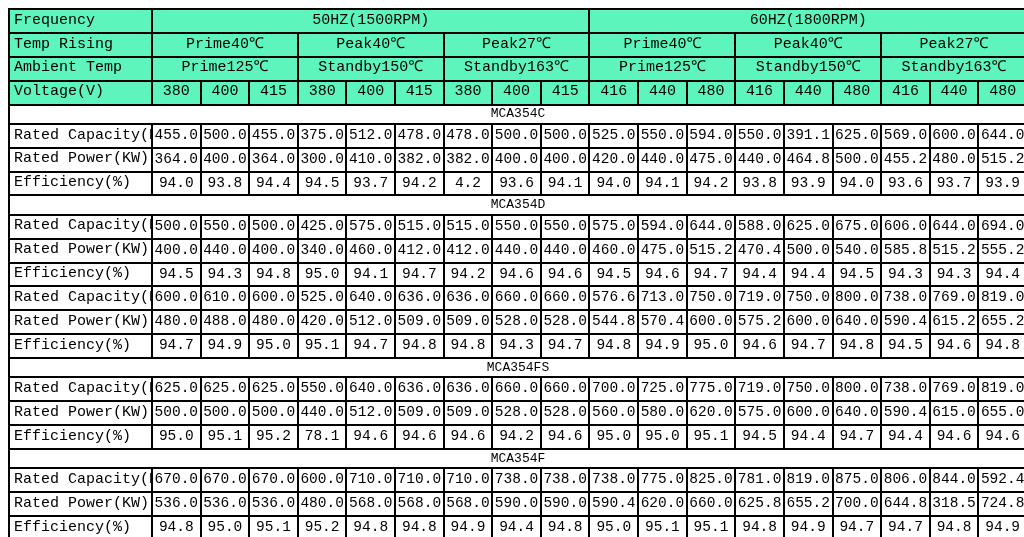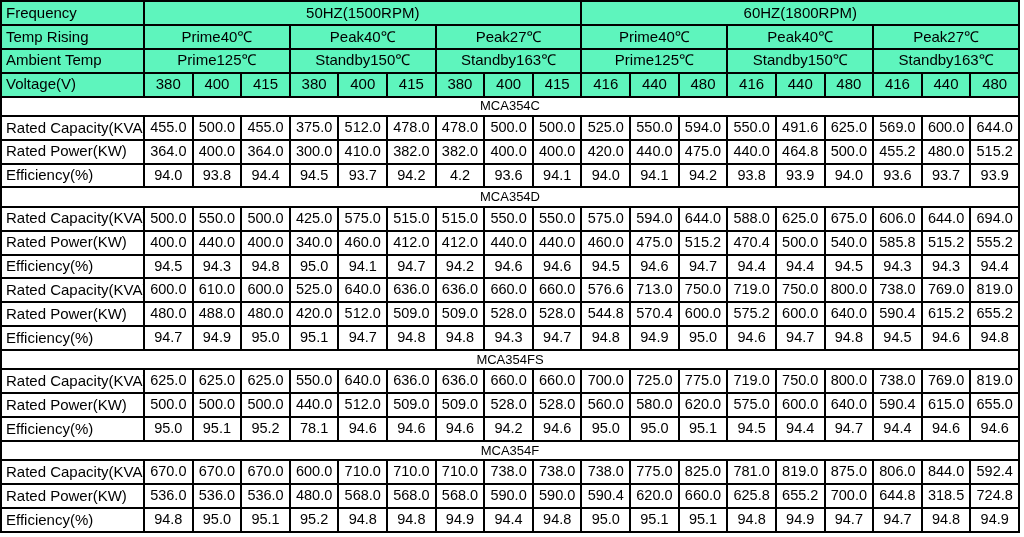--- a/index.html
+++ b/index.html
@@ -9,21 +9,21 @@
     --text: #000000;
   }
   * { margin: 0; padding: 0; box-sizing: border-box; }
   html, body {
     width: 1024px; height: 537px;
     background: var(--body-bg);
     font-family: "Liberation Sans", sans-serif;
     color: var(--text);
     overflow: hidden;
   }
-  .page { padding: 0; width: 1024px; height: 537px; }
+  .page { padding: 8px; width: 1024px; height: 537px; font-family: Liberation Mono, monospace; }
   table.spec {
     width: 1020px;
     height: 533px;
     border-collapse: collapse;
     table-layout: fixed;
   }
   table.spec td {
     border: 2px solid var(--border);
     font-size: 15px;
     height: 21px;
@@ -114,21 +114,21 @@
           <td class="val">375.0</td>
           <td class="val">512.0</td>
           <td class="val">478.0</td>
           <td class="val">478.0</td>
           <td class="val">500.0</td>
           <td class="val">500.0</td>
           <td class="val">525.0</td>
           <td class="val">550.0</td>
           <td class="val">594.0</td>
           <td class="val">550.0</td>
-          <td class="val">491.6</td>
+          <td class="val">391.1</td>
           <td class="val">625.0</td>
           <td class="val">569.0</td>
           <td class="val">600.0</td>
           <td class="val">644.0</td>
         </tr>
         <tr>
           <td class="label">Rated Power(KW)</td>
           <td class="val">364.0</td>
           <td class="val">400.0</td>
           <td class="val">364.0</td>

